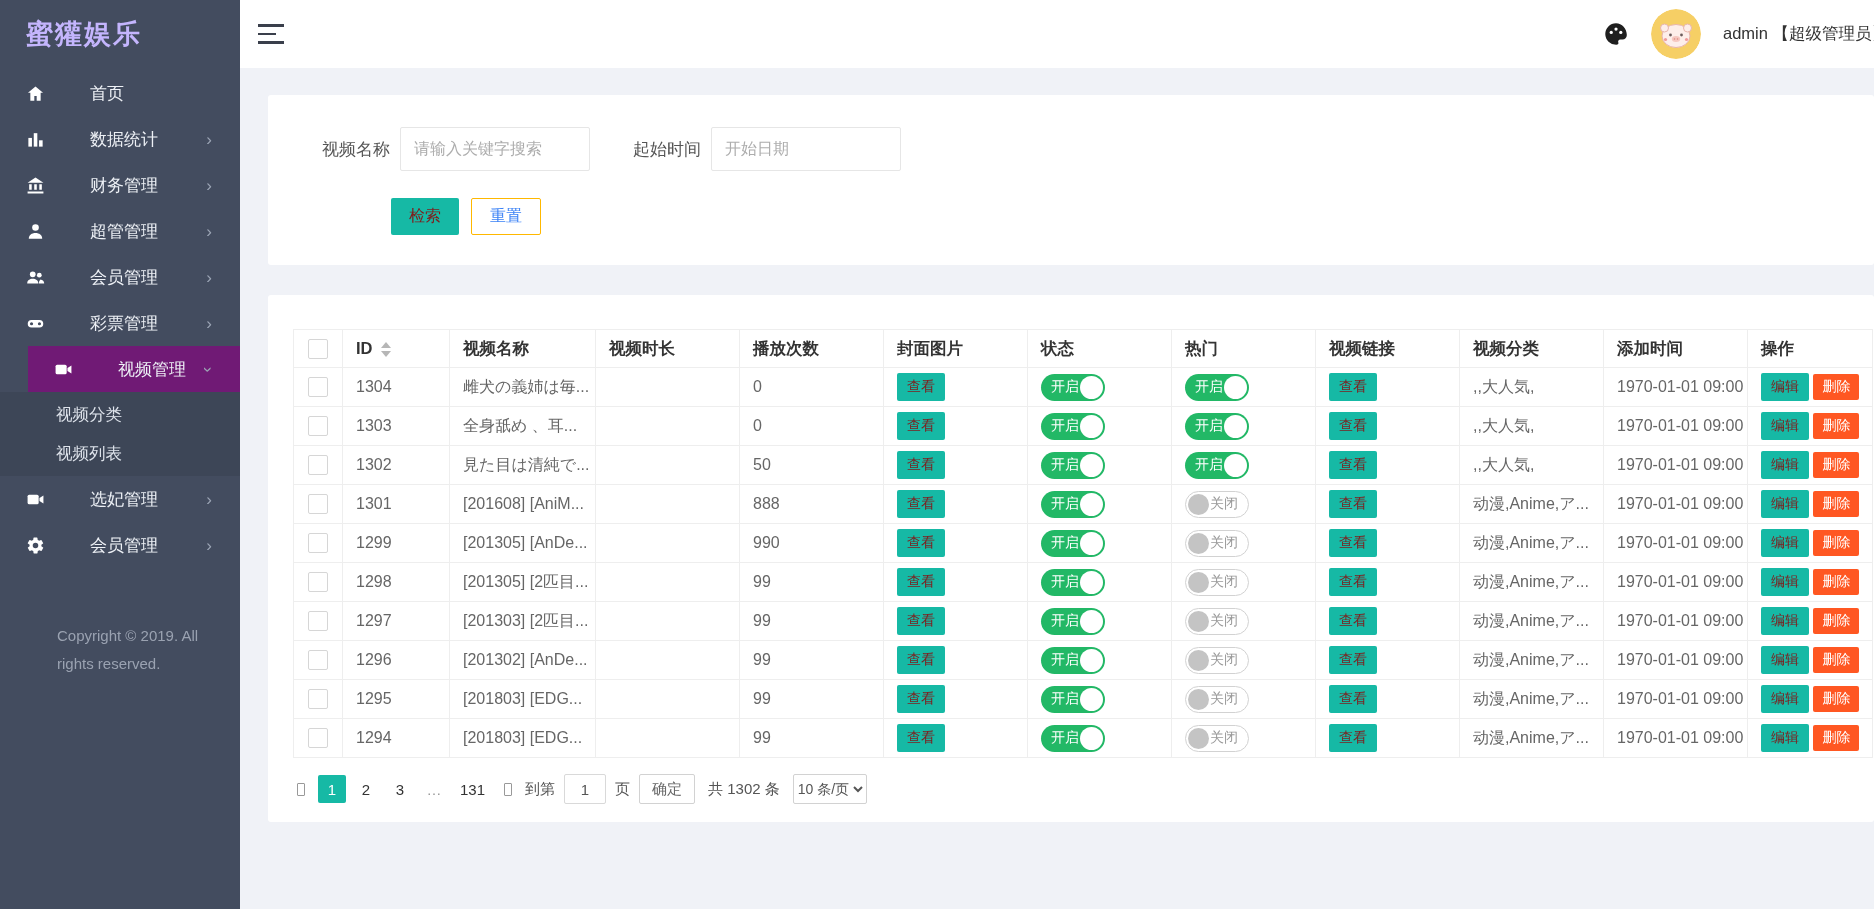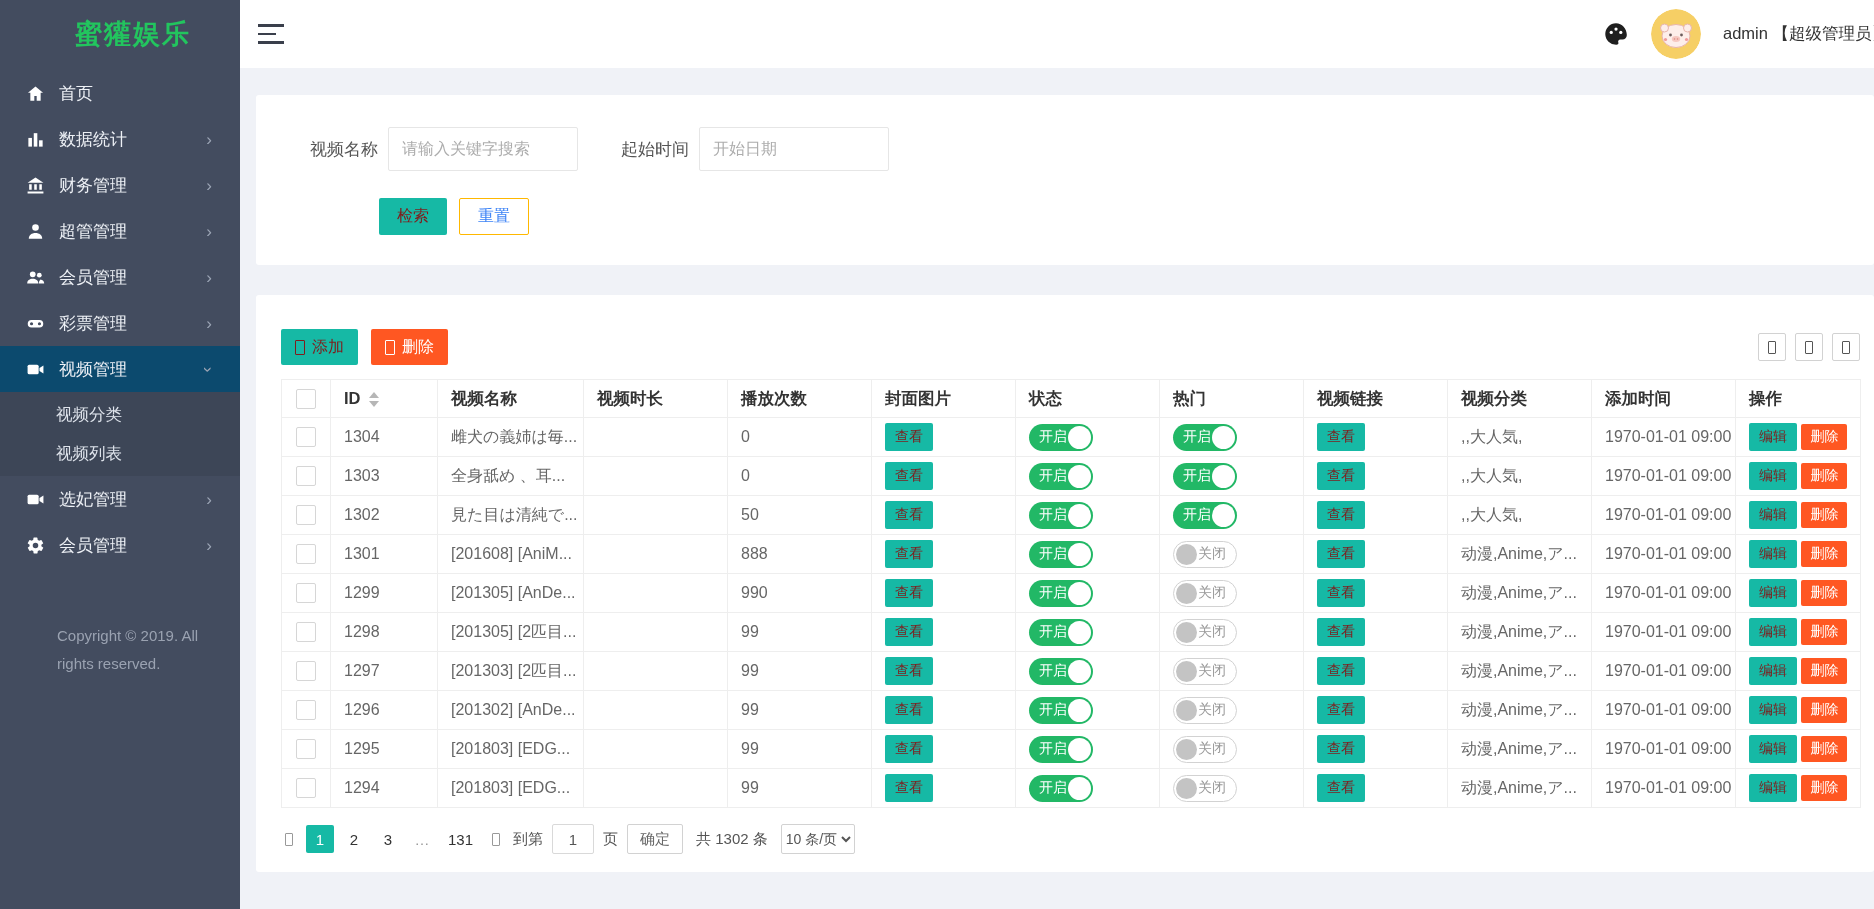--- a/index.html
+++ b/index.html
@@ -2,46 +2,46 @@
 <html><head>
 <meta charset="utf-8">
 <style>
   * { margin:0; padding:0; box-sizing:border-box; }
   html,body { width:1874px; height:909px; overflow:hidden; }
   body { font-family:"Liberation Sans","DejaVu Sans",sans-serif; background:#f0f2f7; color:#333; }
   .app { display:flex; width:100%; height:100%; }
 
   
   .sidebar { width:240px; height:100%; background:#434c5f; flex:0 0 240px; overflow:hidden; }
-  .logo { height:68px; line-height:68px; text-align:center; color:#22c55e; font-size:27px; font-weight:bold; letter-spacing:2px;margin-left:26px; }
+  .logo { height:68px; line-height:68px; color:#c4b5fd; font-size:27px; font-weight:bold; letter-spacing:2px;margin-left:26px; }
   .menu { margin-top:2px; }
-  .mi { position:relative; height:46px; display:flex; align-items:center; padding-left:25px; color:#eef1f6; font-size:17px; cursor:pointer; }
+  .mi { position:relative; height:46px; display:flex; align-items:center; padding-left:25px; color:#eef1f6; font-size:17px; cursor:pointer;gap:31px; }
   .mi .ico { width:20px; height:20px; display:inline-flex; align-items:center; justify-content:center; }
   .mi .lbl { margin-left:14px; }
   .chev { position:absolute; right:28px; color:#9ba4b4; font-size:17px; line-height:1; }
   .chev.down { transform:rotate(90deg); }
-  .mi.active { background:#0c4a6e; }
+  .mi.active { background:#701a75;margin-left:28px; }
   .submenu { background:#3d4657; padding:3px 0; }
   .smi { height:39px; display:flex; align-items:center; padding-left:56px; color:#dfe4ec; font-size:16.5px; cursor:pointer; }
   .copyright { margin-top:54px; padding:0 25px; color:#9aa2b1; font-size:15px; line-height:1.85;margin-left:32px; }
 
   
   .main { flex:1; display:flex; flex-direction:column; min-width:0; }
   .topbar { height:68px; background:#fff; display:flex; align-items:center; justify-content:space-between; padding-left:18px; flex:0 0 68px; }
   .hamburger { width:26px; height:20px; display:flex; flex-direction:column; justify-content:space-between; cursor:pointer; }
   .hamburger i { display:block; height:2.6px; background:#3a3f4b; width:100%; }
   .hamburger i:nth-child(2) { width:68%; }
   .top-right { display:flex; align-items:center; gap:22px; margin-right:-14px; }
   .palette { width:26px; height:26px; cursor:pointer; }
   .avatar { width:50px; height:50px; border-radius:50%; overflow:hidden; cursor:pointer; flex:0 0 50px; }
   .username { font-size:16.5px; color:#333; white-space:nowrap; cursor:pointer; }
 
   
   .content { flex:1; background:#f0f2f7; padding:27px 0 0 16px; overflow:hidden; }
-  .card { background:#fff; border-radius:3px; }
+  .card { background:#fff; border-radius:3px;margin-left:12px; }
   .search-card { padding:32px 0 30px 54px; margin-bottom:30px; }
   .form-row { display:flex; align-items:center; gap:43px; }
   .fgroup { display:flex; align-items:center; gap:10px; }
   .fgroup label { font-size:17px; color:#555; white-space:nowrap; }
   .fgroup input { width:190px; height:44px; border:1px solid #e6e6e6; border-radius:2px; padding:0 13px; font-size:16px; color:#4d7c0f; outline:none; font-family:inherit; }
   .fgroup input::placeholder { color:#adadad; }
   .btn-row { margin:27px 0 0 69px; display:flex; gap:12px; }
   .btn { border:none; border-radius:2px; cursor:pointer; font-family:inherit; display:inline-flex; align-items:center; justify-content:center; gap:7px; }
   .btn.teal { background:#16b9a5; color:#7f1d1d; }
   .btn.orange { background:#ff5722; color:#fff; }
@@ -240,43 +240,20 @@
           </div>
         </div>
         <div class="btn-row">
           <button class="btn teal lg">检索</button>
           <button class="btn ghost-yellow lg">重置</button>
         </div>
       </section>
 
       <section class="card table-card">
         <div class="table-inner">
-          <div class="toolbar">
-            <div class="tleft">
-              <button class="btn teal sm">
-                <span class="tofu"></span>
-                <span>添加</span>
-              </button>
-              <button class="btn orange sm">
-                <span class="tofu"></span>
-                <span>删除</span>
-              </button>
-            </div>
-            <div class="tright">
-              <button class="icon-btn">
-                  <span class="tofu small" style="color:#555"></span>
-                </button>
-              <button class="icon-btn">
-                  <span class="tofu small" style="color:#555"></span>
-                </button>
-              <button class="icon-btn">
-                  <span class="tofu small" style="color:#555"></span>
-                </button>
-            </div>
-          </div>
 
           <table>
             <colgroup>
               <col style="width:49px">
                 <col style="width:107px">
                 <col style="width:146px">
                 <col style="width:144px">
               <col style="width:144px">
                 <col style="width:144px">
                 <col style="width:144px">

